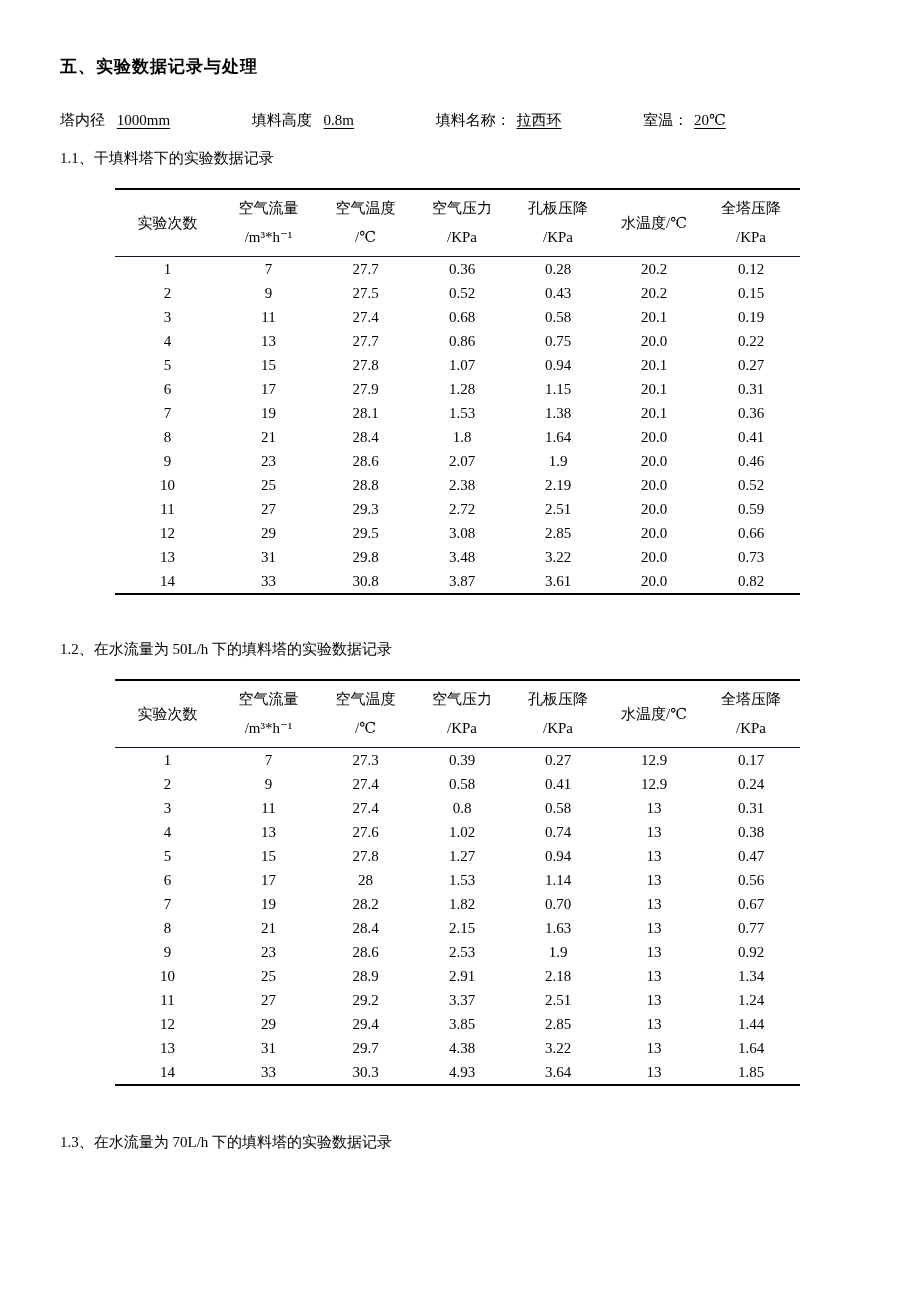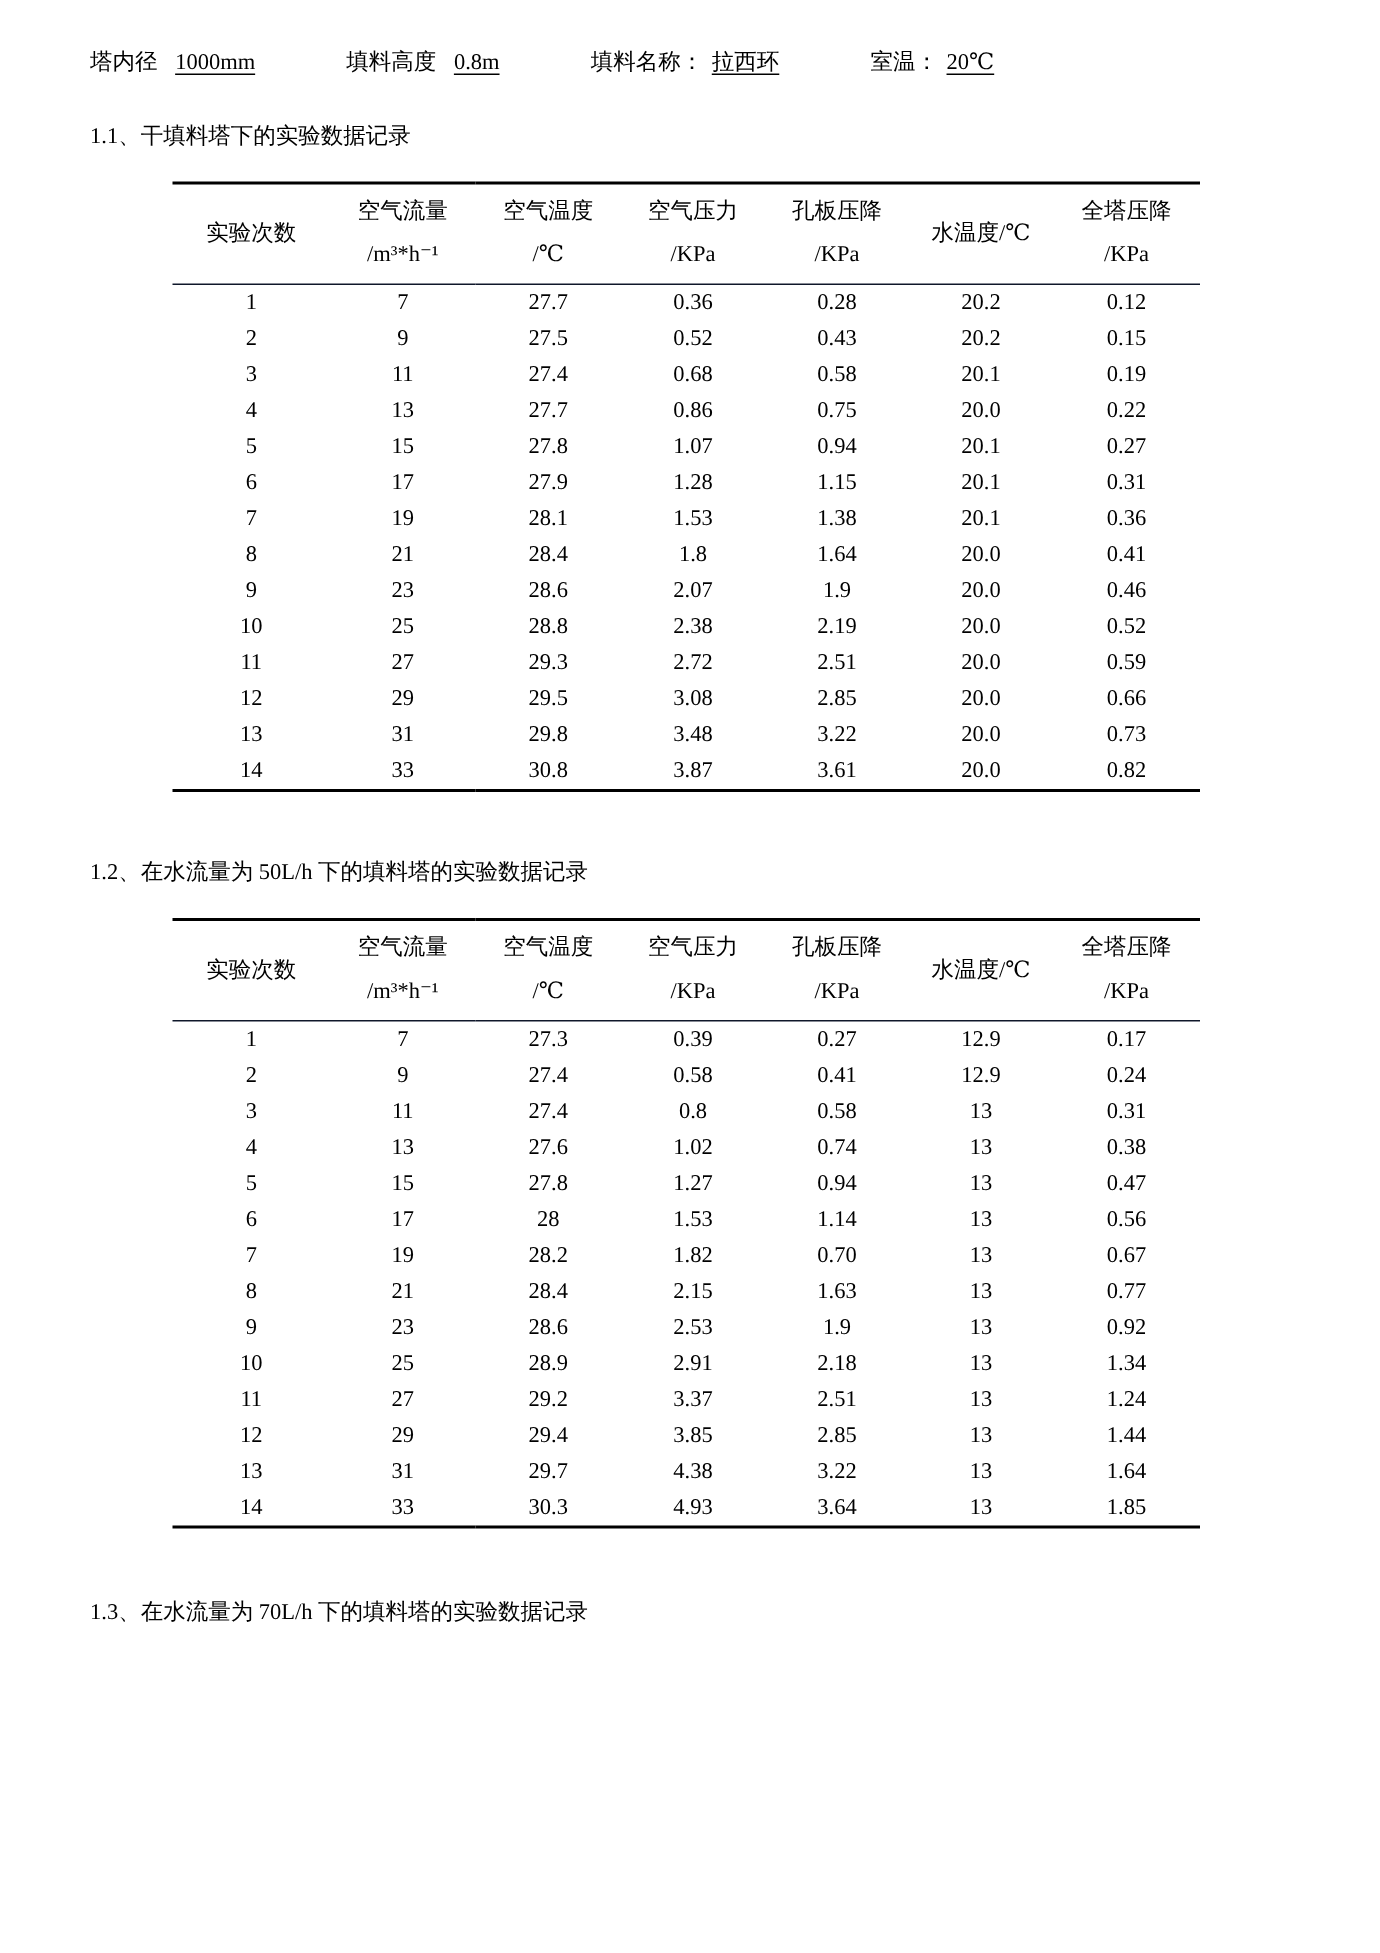--- a/index.html
+++ b/index.html
@@ -34,32 +34,32 @@
     font-weight: 700;
     line-height: 18px;
   }
   .params-line {
     margin-top: 32px;
     font-size: 15px;
     line-height: 20px;
     white-space: nowrap;
   }
   .param-group { display: inline-block; margin-right: 0; }
-  .param-group + .param-group { margin-left: 55px; }
+  .param-group + .param-group { margin-left: 76px; }
   .param-label { display: inline-block; }
   .param-value {
     display: inline-block;
     margin-left: 6px;
     text-decoration: underline;
     text-underline-offset: 3px;
     padding: 0 2px;
   }
   .param-value.no-gap { margin-left: 0; text-align: right; }
   .section-label {
-    margin-top: 30px;
+    margin-top: 19px;
     font-size: 15px;
     line-height: 19px;
   }
   .section-label.gap-lg { margin-top: 45px; }
   .section-label.gap-xl { margin-top: 47px; }
   table.data-table {
     margin-top: 20px;
     margin-left: 55px;
     width: 685px;
     table-layout: fixed;
@@ -100,20 +100,21 @@
     line-height: 24px;
     padding: 0;
     font-size: 15px;
   }
 </style>
 </head>
 <body>
 
 <div class="page">
 
+  <h1 class="doc-title">五、实验数据记录与处理</h1>
 
 
   <div class="params-line">
     <span class="param-group">
       <span class="param-label">塔内径</span>
       <span class="param-value">1000mm</span>
     </span>
     <span class="param-group">
       <span class="param-label">填料高度</span>
       <span class="param-value">0.8m</span>

